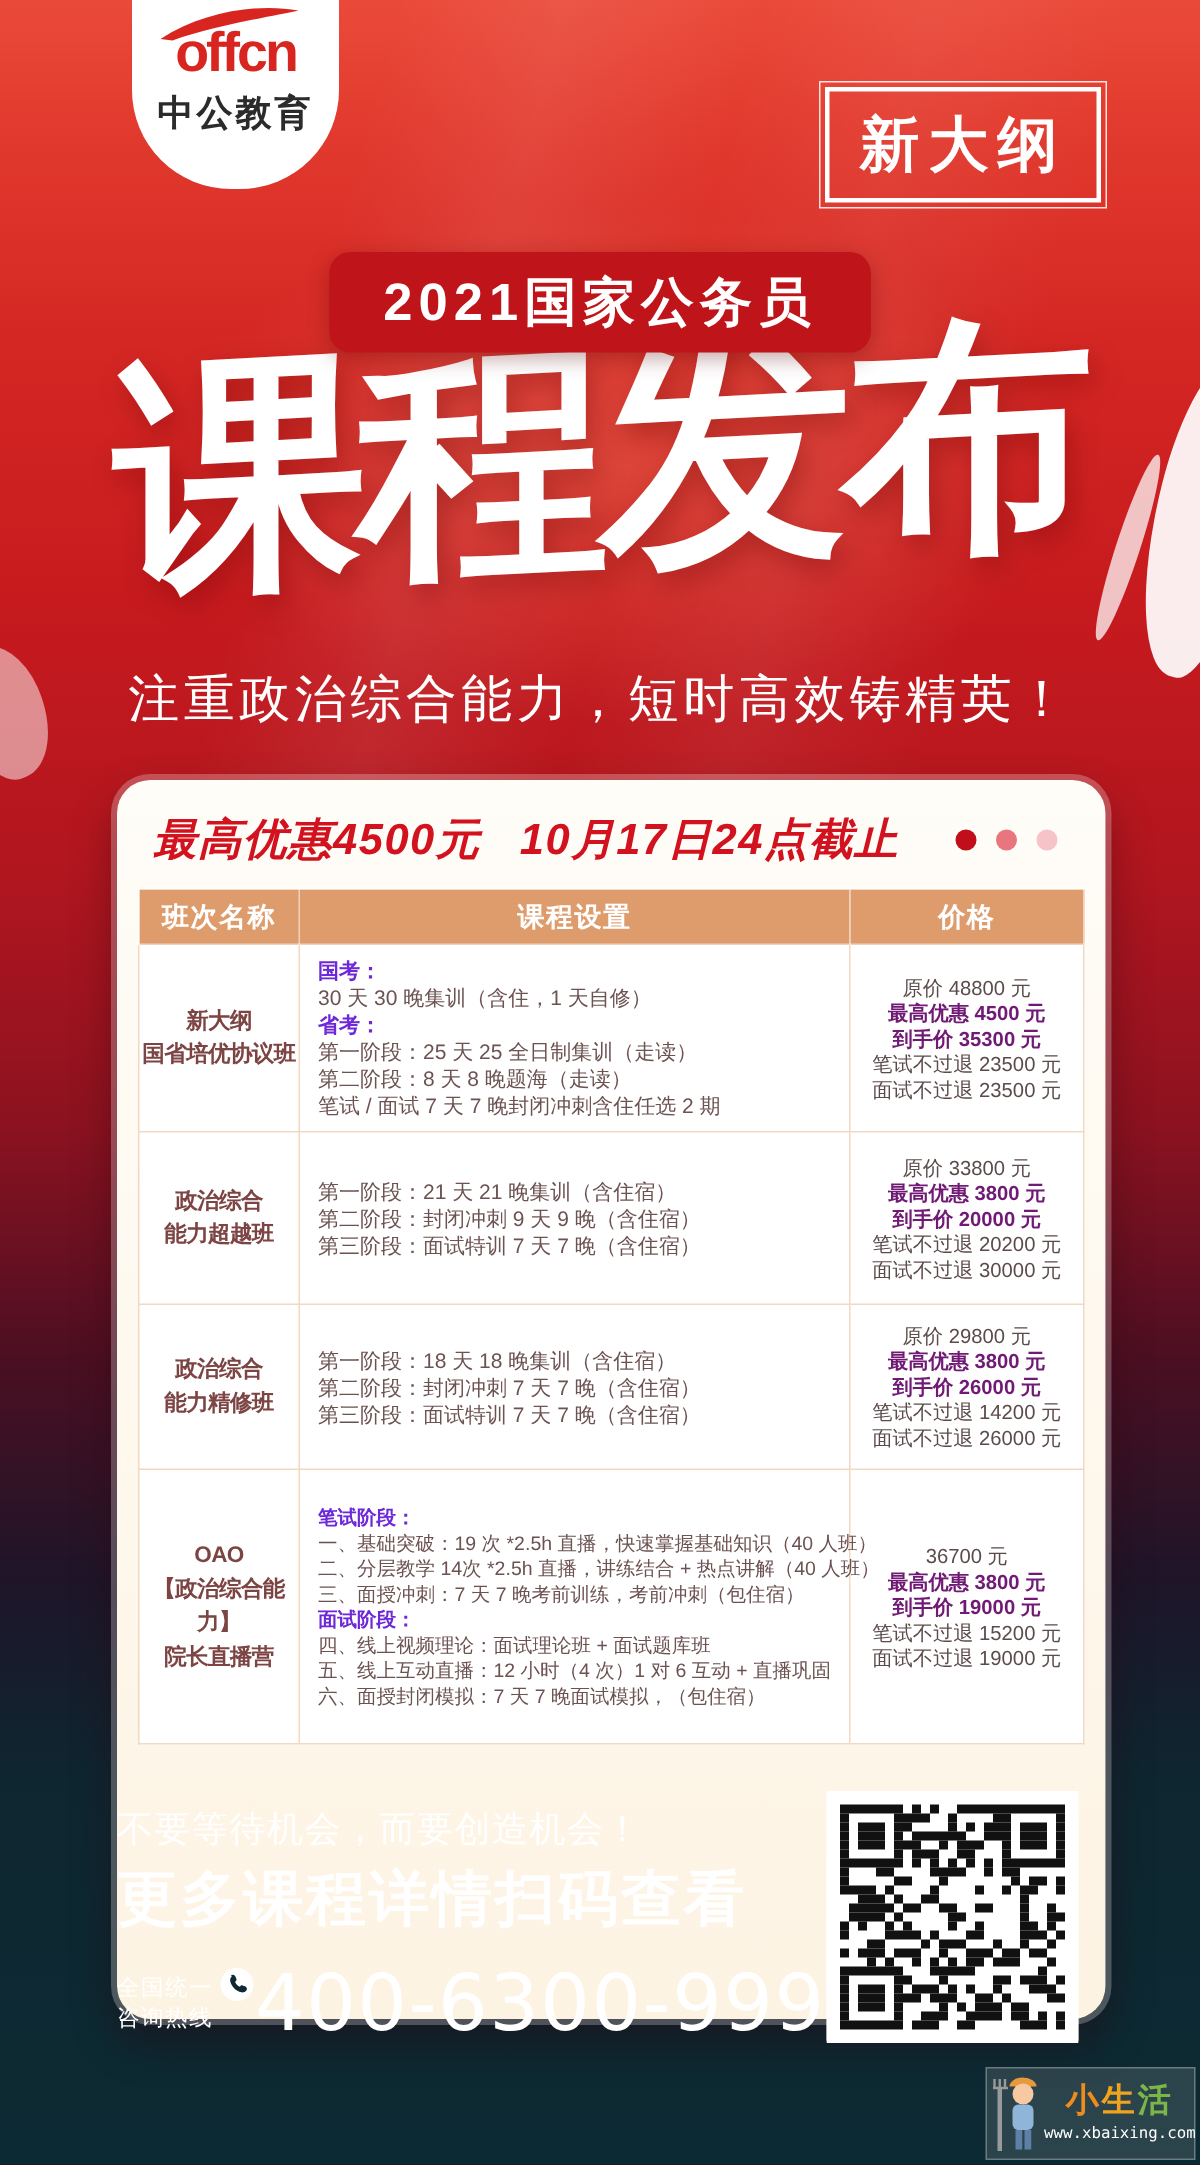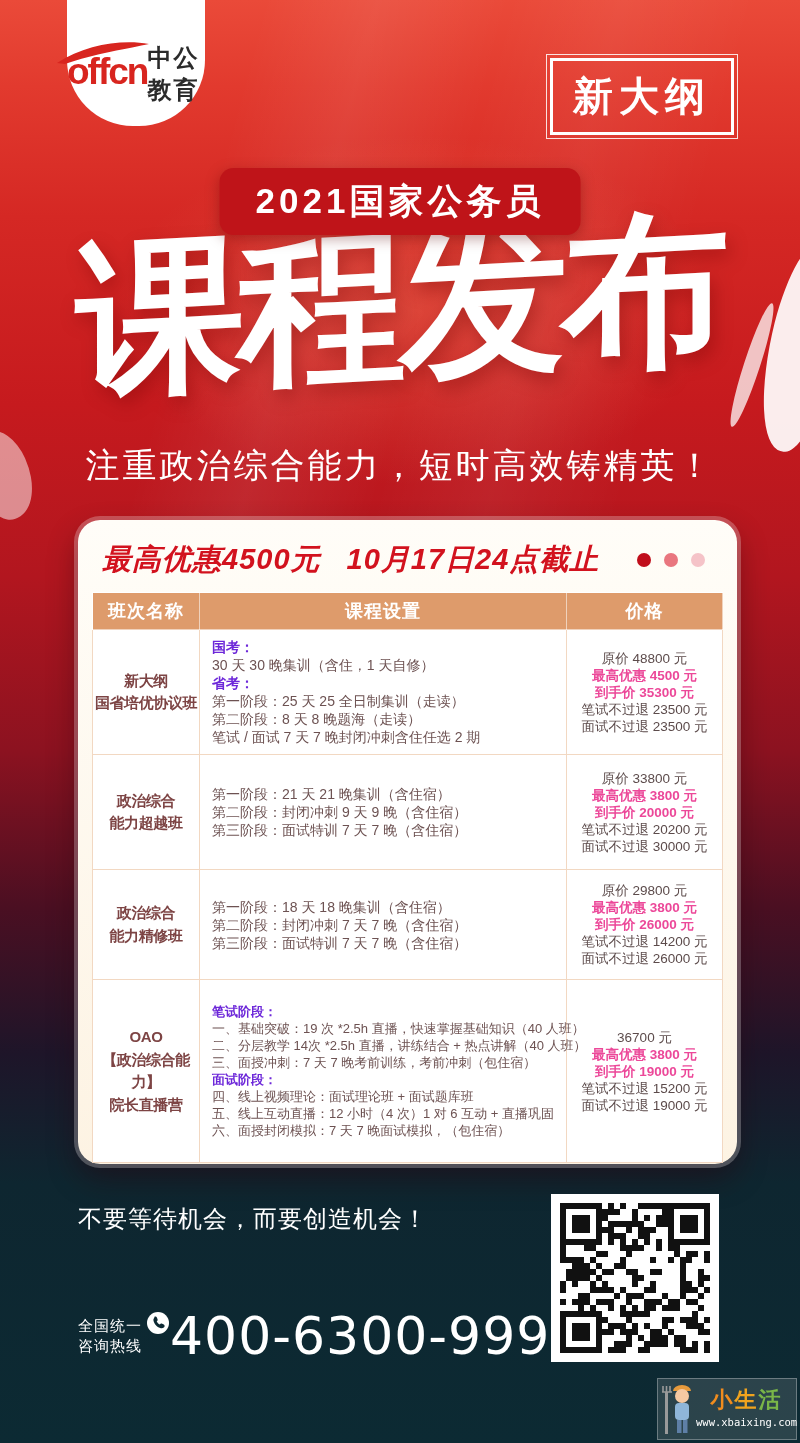--- a/index.html
+++ b/index.html
@@ -15,22 +15,22 @@
   .poster::before{
     content:""; position:absolute; left:0; top:0; width:100%; height:540px; pointer-events:none;
     background:
       radial-gradient(ellipse 430px 250px at 52% 310px, rgba(255,150,110,.30), rgba(255,150,110,0) 70%),
       linear-gradient(105deg, rgba(255,255,255,0) 28%, rgba(255,255,255,.07) 40%,
         rgba(255,255,255,0) 54%, rgba(255,255,255,.05) 66%, rgba(255,255,255,0) 80%);
   }
 
   
   .logo-badge{
-    position:absolute; left:67px; top:0; width:138px; height:126px; background:#fff;
-    border-radius:0 0 66px 66px; display:flex; flex-direction:row; align-items:center;
+    position:absolute; left:88px; top:0; width:138px; height:126px; background:#fff;
+    border-radius:0 0 66px 66px; display:flex; flex-direction:column; align-items:center;
     justify-content:flex-start; padding-top:16px; z-index:3;
   }
   .logo-word{ font-size:37px; font-weight:800; color:#d8251f; letter-spacing:-2px; line-height:1; position:relative; }
   .logo-swoosh{ position:absolute; right:-4px; top:-14px; }
   .logo-cn{ font-size:24px; font-weight:bold; color:#2b2b2b; letter-spacing:2px; margin-top:6px; }
 
   .outline-badge{
     position:absolute; right:66px; top:58px; padding:8px 20px;
     border:3px solid #fff; outline:1px solid rgba(255,255,255,.85); outline-offset:3px;
     color:#fff; font-size:40px; font-weight:bold; letter-spacing:6px; z-index:3;
@@ -55,21 +55,21 @@
   .brush.r{ right:-34px; top:238px; width:64px; height:215px; border-radius:45% 55% 40% 60%; transform:rotate(14deg); }
   .brush.r2{ right:40px; top:300px; width:16px; height:130px; border-radius:50%; transform:rotate(18deg); opacity:.8; }
   .brush.l{ left:-24px; top:430px; width:54px; height:90px; border-radius:55% 45% 60% 40%; transform:rotate(-24deg); opacity:.55; }
   .slogan{
     position:absolute; top:443px; left:0; width:100%; text-align:center;
     color:#fff; font-size:34px; letter-spacing:3px; z-index:2;
   }
 
   
   .card{
-    position:absolute; left:78px; top:520px; width:659px; height:644px;
+    position:absolute; left:78px; top:520px; width:659px; height:826px;
     background:linear-gradient(180deg,#fffdf8 0%, #fdf3e3 100%);
     border-radius:22px; z-index:2;
     box-shadow:0 0 0 4px rgba(255,255,255,.25), 0 14px 30px rgba(40,0,10,.45);
     padding:14px 14px 0 14px;
   }
   .card-header{
     display:flex; align-items:center; padding:6px 10px 12px 10px;
     color:#d2121e; font-weight:bold; font-style:italic; font-size:29px; letter-spacing:1px;
   }
   .card-header .sep{ width:26px; }
@@ -90,21 +90,21 @@
   tbody tr:nth-child(4){ height:183px; }
   .cell-name{ text-align:center; font-weight:bold; color:#7d4444; font-size:15px;
     line-height:1.5; letter-spacing:-0.4px; }
   .cell-course{ padding:8px 12px; color:#6d5252; }
   .course-line{ font-size:14px; line-height:18px; white-space:nowrap; }
   tbody tr:nth-child(4) .course-line{ font-size:13px; line-height:17px; }
   .course-line.bold{ font-weight:bold; color:#6d28d9; }
   .course-line.gap{ }
   .cell-price{ text-align:center; color:#5c4b4b; }
   .price-line{ font-size:13.5px; line-height:17px; white-space:nowrap; }
-  .price-line.red{ color:#ec4899; font-weight:bold; }
+  .price-line.red{ color:#701a75; font-weight:bold; }
 
   
   .footer-line1{ position:absolute; left:78px; top:1203px; color:#fff; font-size:24px; letter-spacing:1px; z-index:2; }
   .footer-line2{ position:absolute; left:78px; top:1238px; color:#fff; font-size:40px; font-weight:bold; letter-spacing:2px; z-index:2; }
   .hotline{ position:absolute; left:78px; top:1306px; display:flex; align-items:center; color:#fff; z-index:2; }
   .hotline-label{ font-size:15px; line-height:1.35; letter-spacing:1px; }
   .hotline-icon{ margin:-26px 0 0 4px; }
   .hotline-number{ font-size:52px; letter-spacing:1px; font-family:"DejaVu Sans","Liberation Sans",sans-serif; }
 
   .qr{ position:absolute; left:551px; top:1194px; width:168px; height:168px; background:#fff;
@@ -251,20 +251,21 @@
               <div class="price-line red">到手价 19000 元</div>
               <div class="price-line">笔试不过退 15200 元</div>
               <div class="price-line">面试不过退 19000 元</div>
             </td>
           </tr>
         </tbody>
     </table>
   </div>
 
   <div class="footer-line1">不要等待机会，而要创造机会！</div>
+  <div class="footer-line2">更多课程详情扫码查看</div>
 
   <div class="hotline">
     <span class="hotline-label">
       <span>全国统一</span><br>
       <span>咨询热线</span>
     </span>
     <svg class="hotline-icon" width="24" height="24" viewBox="0 0 24 24">
       <circle cx="12" cy="12" r="11" fill="#fff"></circle>
       <path d="M8 6c1-1 2.5-.5 3 .8l.6 1.6c.3.8-.2 1.4-.9 1.8.6 1.6 1.7 2.7 3.2 3.3.4-.7 1-1.2 1.8-.9l1.6.6c1.3.5 1.8 2 .8 3-.8.8-2 1.3-3.2 1-3.6-.8-6.6-3.8-7.4-7.4-.3-1.2.2-2.4 1-3.2z" fill="#0d2933"></path>
     </svg>

